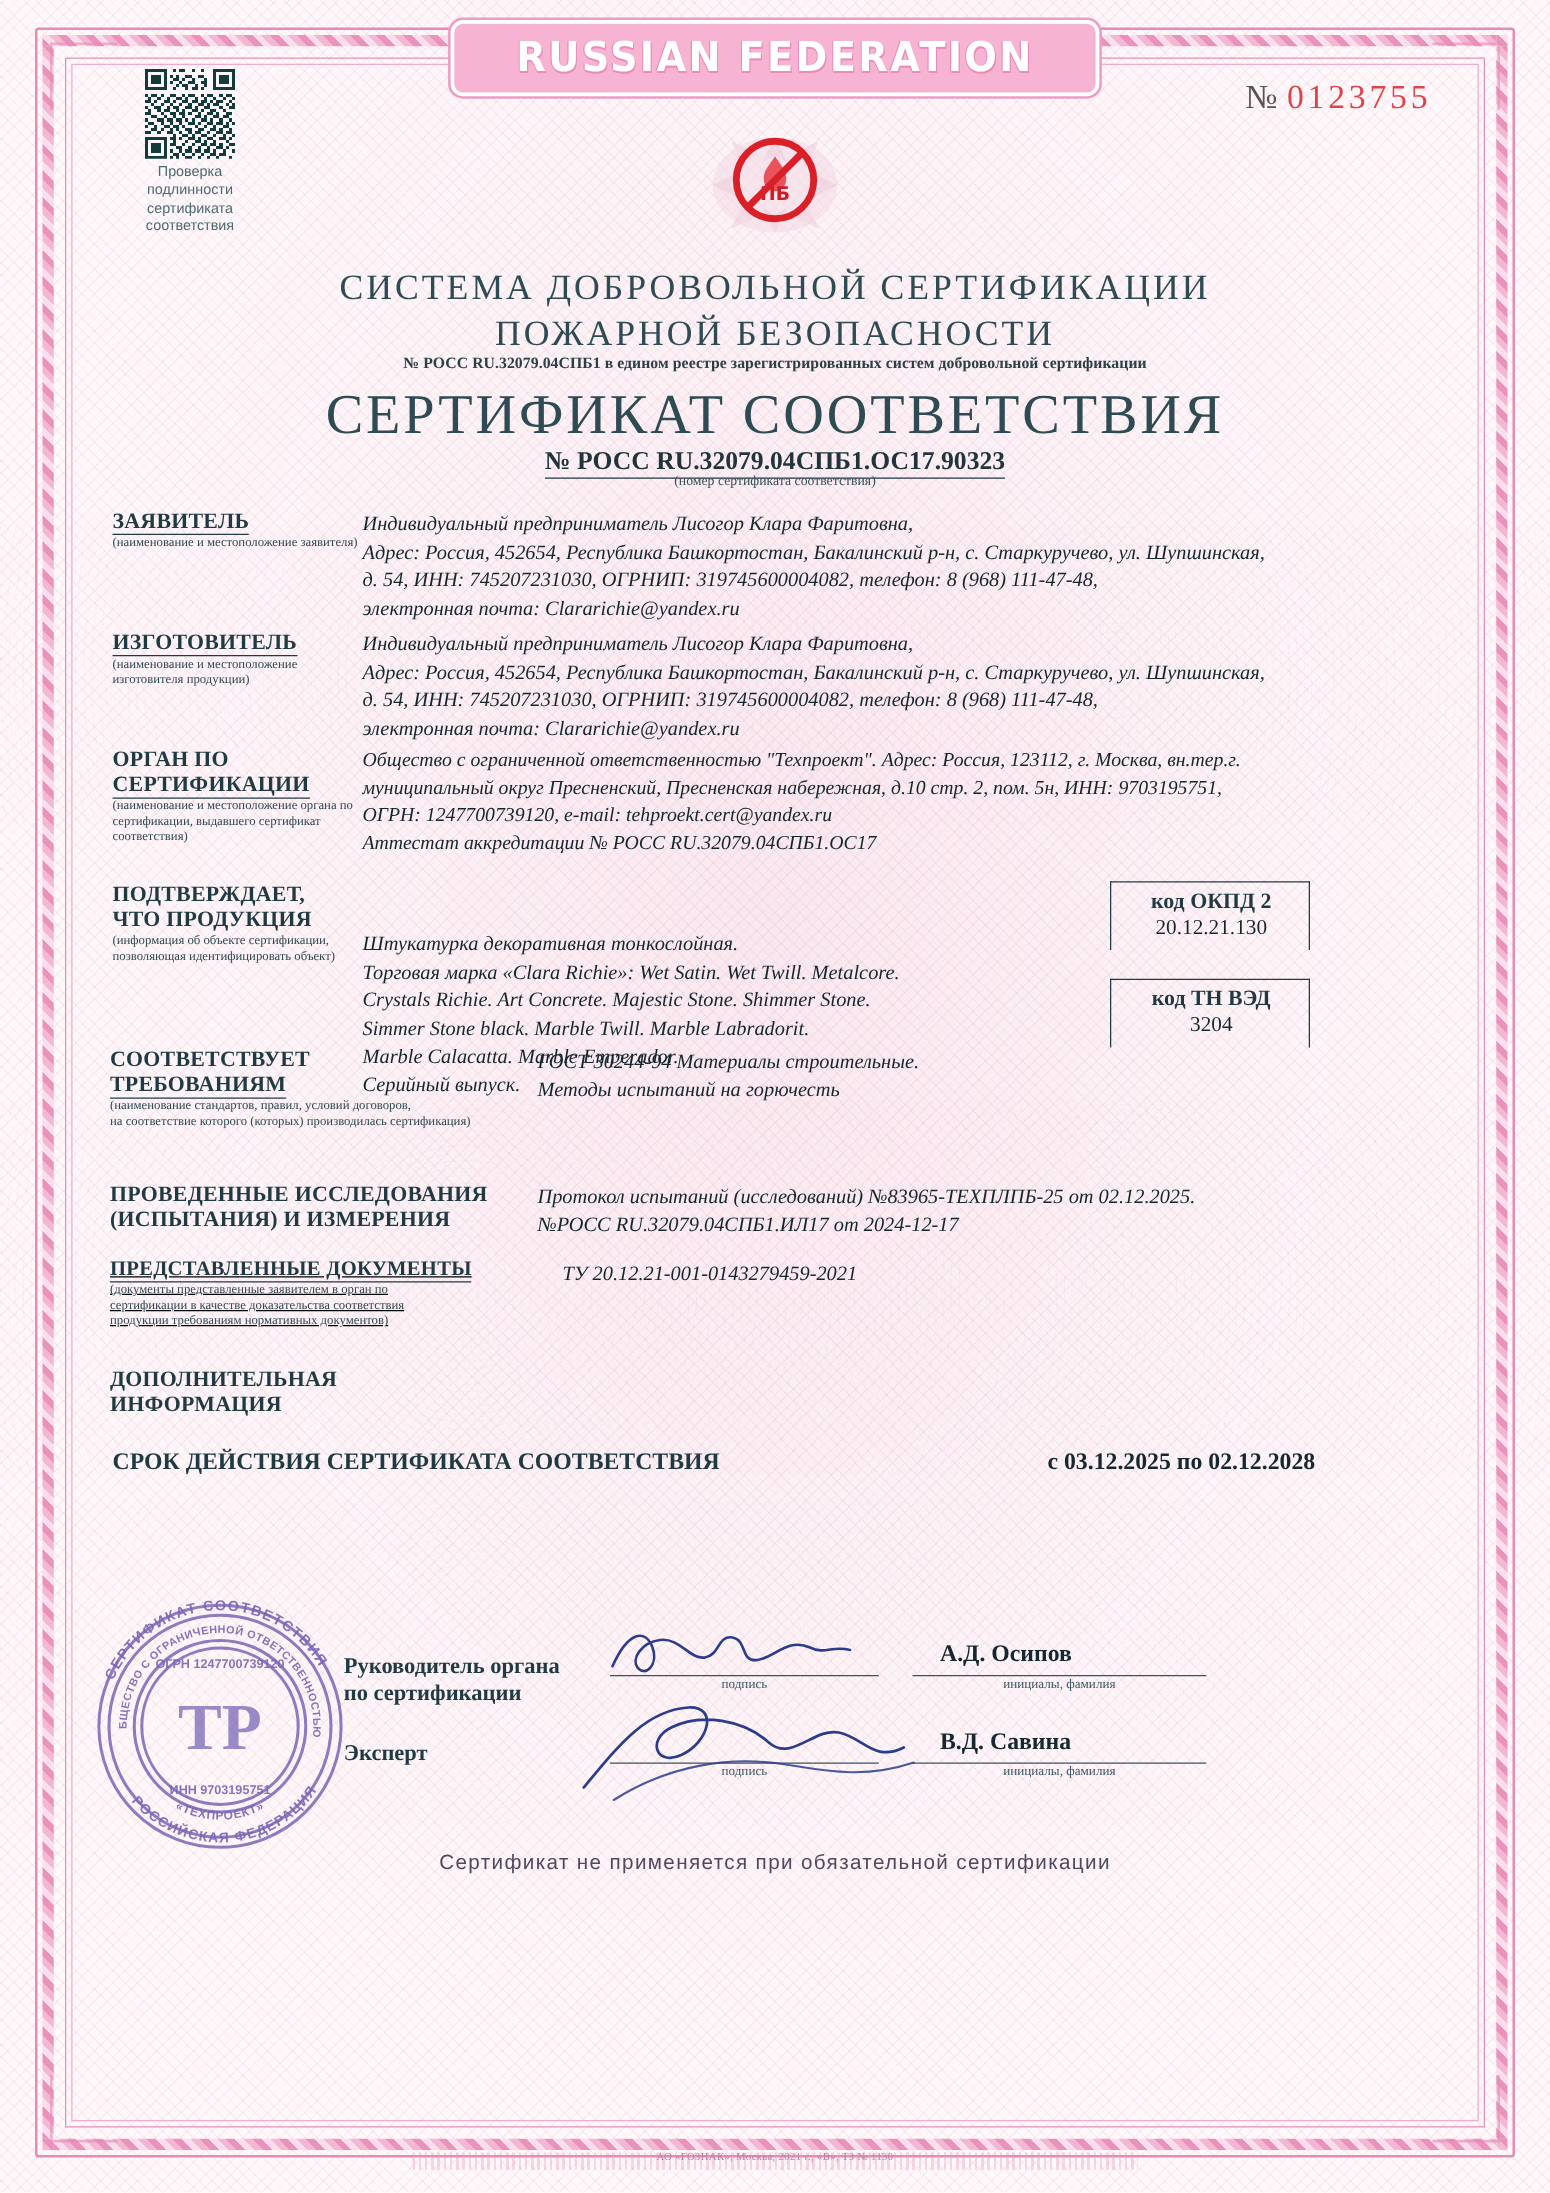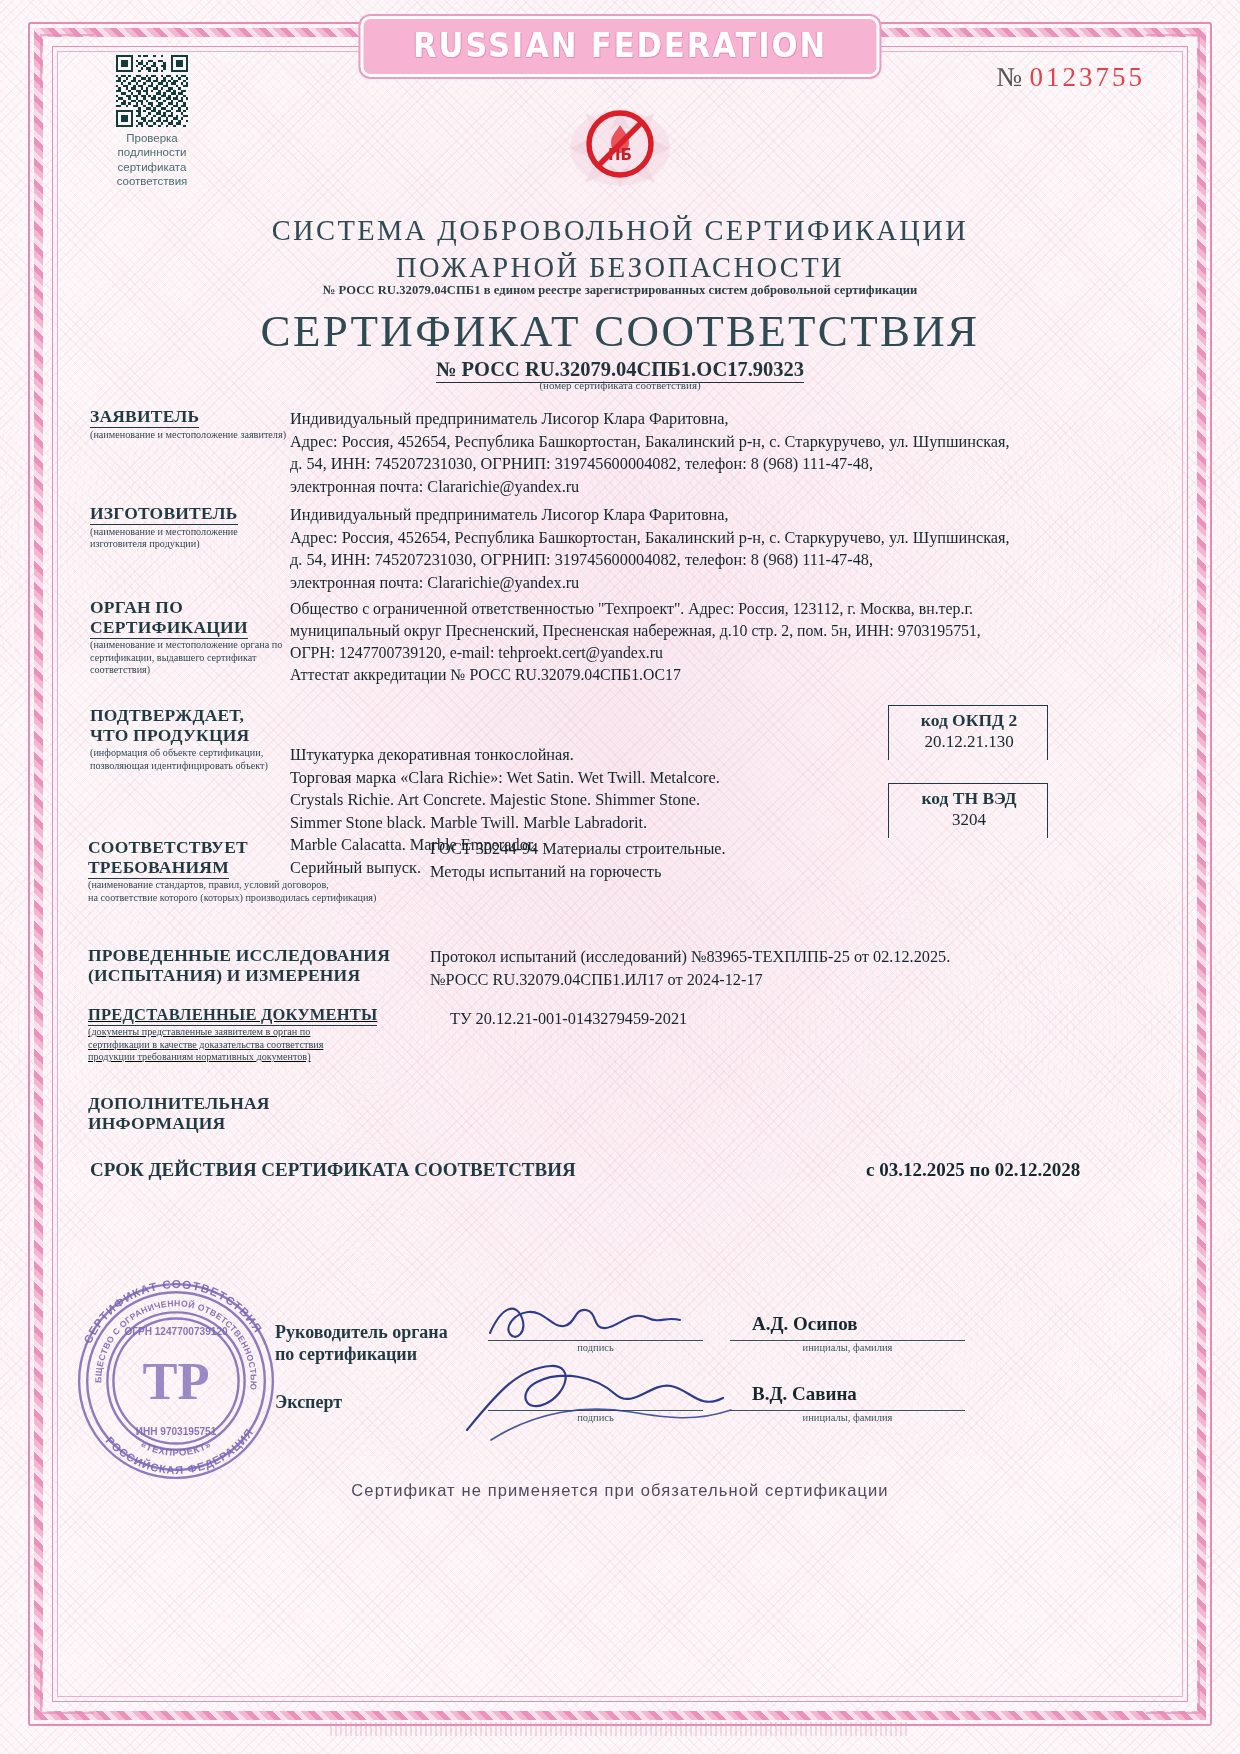--- a/index.html
+++ b/index.html
@@ -129,38 +129,38 @@
   }
 
   
   .row { position:absolute; z-index:10; }
   .lbl {
     font-size:17.5px; font-weight:bold; color:#1f3a42; line-height:1.12;
     letter-spacing:.2px;
   }
   .lbl u { text-decoration:none; border-bottom:1.5px solid #1f3a42; padding-bottom:1px; }
   .hint { font-size:10.2px; color:#2f4852; line-height:1.22; margin-top:2px; }
-  .val { font-size:16.3px; color:#14262d; line-height:1.385; }
+  .val { font-size:16.3px; color:#14262d; line-height:1.385;font-style:italic; }
   .val.small { font-size:15.8px; }
 
   
   .code-box {
     position:absolute; z-index:10;
     border-left:1.6px solid #1f3a42;
     border-top:1.6px solid #1f3a42;
     border-right:1.6px solid #1f3a42;
     padding:4px 16px 8px 18px;
     text-align:center;
   }
   .code-box .ct { font-size:17.5px; font-weight:bold; color:#1f3a42; }
   .code-box .cv { font-size:17px; color:#16282f; margin-top:1px; }
 
   
   .validity-lbl { position:absolute; left:90px; top:1159px; z-index:10; font-size:19px; font-weight:bold; color:#1f3a42; }
-  .validity-val { position:absolute; left:838px; top:1159px; z-index:10; font-size:19px; font-weight:bold; color:#16282f;margin-left:28px; }
+  .validity-val { position:absolute; left:838px; top:1159px; z-index:10; font-size:19px; font-weight:bold; color:#16282f; }
 
   
   .stamp {
     position:absolute; left:65px; top:1270px; width:222px; height:222px; z-index:11;
     opacity:.82;
   }
 
   
   .sig-row { position:absolute; z-index:11; }
   .sig-title { font-size:18px; font-weight:bold; color:#1f3a42; line-height:1.2; }
@@ -466,14 +466,15 @@
              C140 38, 150 22, 168 30 C180 36, 186 28, 200 32" fill="none" stroke="#2c3c8c" stroke-width="2.1" stroke-linecap="round"></path>
   </svg>
   <svg class="scribble" style="left:455px; top:1352px; width:290px; height:96px;" viewBox="0 0 290 96">
     <path d="M12 78 C40 44, 62 16, 96 14 C120 13, 112 42, 90 52 C70 61, 62 40, 82 30
              C106 18, 140 24, 160 42 C178 58, 196 30, 216 34 C236 38, 244 58, 268 46" fill="none" stroke="#2c3c8c" stroke-width="2.2" stroke-linecap="round"></path>
     <path d="M36 88 C80 60, 130 52, 176 60 C212 66, 240 70, 276 58" fill="none" stroke="#2c3c8c" stroke-width="1.7" stroke-linecap="round" opacity=".85"></path>
   </svg>
 
   <div class="footer-note">Сертификат не применяется при обязательной сертификации</div>
   <div class="footer-strip"></div>
+  <div class="footer-micro">АО «ГОЗНАК», Москва, 2021 г., «В», ТЗ № 1130</div>
 
 </div>
 
 </body></html>

